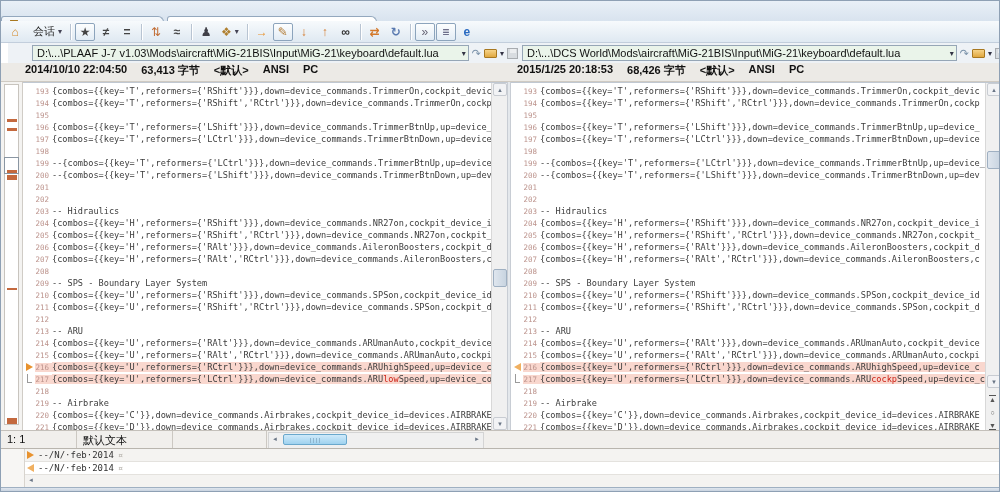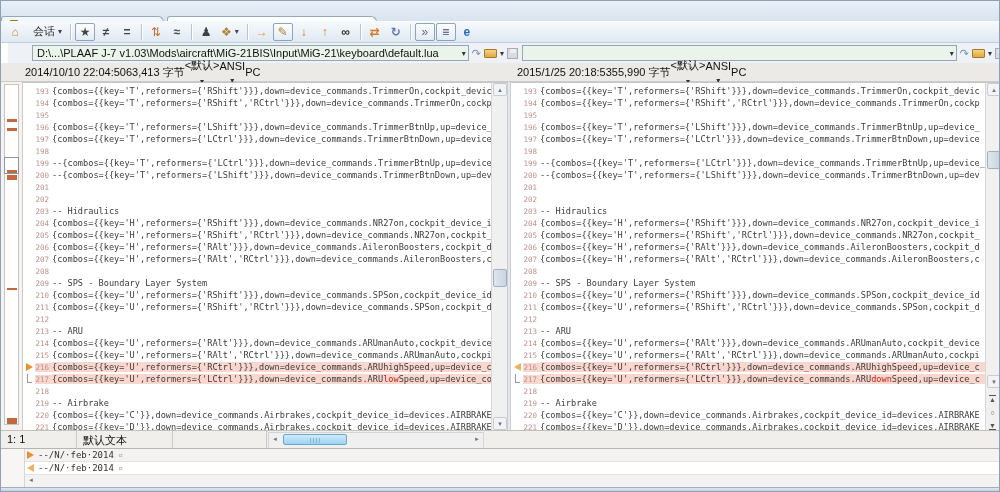--- a/index.html
+++ b/index.html
@@ -43,21 +43,21 @@
   .pathcombo{flex:1;height:16px;background:#eaf4ea;border:1px solid #96a6b6;display:flex;align-items:center;
     padding:0 2px 0 4px;white-space:nowrap;overflow:hidden;font-size:11px;color:#111;}
   .pathcombo .caret{margin-left:auto;font-size:8px;color:#334;padding-left:4px;}
   .mini-ic{font-size:11px;color:#7a92aa;}
   .folder-sm{width:13px;height:9px;background:linear-gradient(#f6d388,#e0a840);border:1px solid #a87820;border-radius:1px;position:relative;}
   .disk-sm{width:11px;height:11px;background:#d8dce0;border:1px solid #a8acb0;position:relative;}
   .disk-sm:before{content:"";position:absolute;left:2px;top:0;width:6px;height:4px;background:#eceef0;}
   
   .inforow{position:absolute;left:0;top:62px;width:1000px;height:19px;background:#eceae6;
     border-bottom:1px solid #cfcac2;display:flex;font-size:11px;color:#111;}
-  .info-half{display:flex;align-items:center;}
+  .info-half{display:flex;align-items:flex-start;gap:14px;font-weight:bold;}
   .info-half.l{width:512px;padding-left:24px;}
   .info-half.r{width:488px;padding-left:4px;}
   .drop{display:inline-flex;align-items:center;gap:4px;flex-direction:column;}
   .drop .caret{font-size:8px;color:#333;}
   
   .main{position:absolute;left:0;top:81px;width:1000px;height:348px;display:flex;}
   .diffmap{width:22px;height:100%;background:#f4f3f1;border-right:1px solid #d0ccc6;position:relative;}
   .diffmap .inner{position:absolute;left:3px;top:2px;width:15px;height:341px;background:#fff;border:1px solid #c8c4be;}
   .dm-mark{position:absolute;left:2px;width:10px;background:#c4693e;}
   .dm-view{position:absolute;left:-1px;width:15px;border:1px solid #8a96a2;background:transparent;}
@@ -209,20 +209,21 @@
         <span>D:\...\PLAAF J-7 v1.03\Mods\aircraft\MiG-21BIS\Input\MiG-21\keyboard\default.lua</span>
         <span class="caret">▾</span>
       </div>
       <span class="mini-ic">↷</span>
       <span class="folder-sm"></span>
       <span class="mini-ic" style="font-size:8px;color:#334;">▾</span>
       <span class="disk-sm"></span>
     </div>
     <div class="path-half r">
       <div class="pathcombo">
+        <span>D:\...\DCS World\Mods\aircraft\MiG-21BIS\Input\MiG-21\keyboard\default.lua</span>
         <span class="caret">▾</span>
       </div>
       <span class="mini-ic">↷</span>
       <span class="folder-sm"></span>
       <span class="mini-ic" style="font-size:8px;color:#334;">▾</span>
       <span class="disk-sm"></span>
     </div>
   </div>
 
   <div class="inforow">
@@ -234,21 +235,21 @@
           <span class="caret">▾</span>
         </span>
       <span class="drop">
           <span>ANSI</span>
           <span class="caret">▾</span>
         </span>
       <span>PC</span>
     </div>
     <div class="info-half r">
       <span>2015/1/25 20:18:53</span>
-      <span>55,990 字节</span>
+      <span>68,426 字节</span>
       <span class="drop">
           <span>&lt;默认&gt;</span>
           <span class="caret">▾</span>
         </span>
       <span class="drop">
           <span>ANSI</span>
           <span class="caret">▾</span>
         </span>
       <span>PC</span>
     </div>
@@ -327,21 +328,21 @@
           <div class="cl"><span class="mk"></span><span class="ln">207</span><span class="tx">{combos={{key='H',reformers={'RAlt','RCtrl'}}},down=device_commands.AileronBoosters,c</span></div>
           <div class="cl"><span class="mk"></span><span class="ln">208</span><span class="tx"></span></div>
           <div class="cl"><span class="mk"></span><span class="ln">209</span><span class="tx">-- SPS - Boundary Layer System</span></div>
           <div class="cl"><span class="mk"></span><span class="ln">210</span><span class="tx">{combos={{key='U',reformers={'RShift'}}},down=device_commands.SPSon,cockpit_device_id</span></div>
           <div class="cl"><span class="mk"></span><span class="ln">211</span><span class="tx">{combos={{key='U',reformers={'RShift','RCtrl'}}},down=device_commands.SPSon,cockpit_d</span></div>
           <div class="cl"><span class="mk"></span><span class="ln">212</span><span class="tx"></span></div>
           <div class="cl"><span class="mk"></span><span class="ln">213</span><span class="tx">-- ARU</span></div>
           <div class="cl"><span class="mk"></span><span class="ln">214</span><span class="tx">{combos={{key='U',reformers={'RAlt'}}},down=device_commands.ARUmanAuto,cockpit_device</span></div>
           <div class="cl"><span class="mk"></span><span class="ln">215</span><span class="tx">{combos={{key='U',reformers={'RAlt','RCtrl'}}},down=device_commands.ARUmanAuto,cockpi</span></div>
           <div class="cl hl"><span class="mk"><span class="arr-l"></span></span><span class="ln">216</span><span class="tx">{combos={{key='U',reformers={'RCtrl'}}},down=device_commands.ARUhighSpeed,up=device_c</span></div>
-          <div class="cl hl"><span class="mk"><span class="bracket"></span></span><span class="ln">217</span><span class="tx">{combos={{key='U',reformers={'LCtrl'}}},down=device_commands.ARU<span class="red">down</span>Speed,up=device_c</span></div>
+          <div class="cl hl"><span class="mk"><span class="bracket"></span></span><span class="ln">217</span><span class="tx">{combos={{key='U',reformers={'LCtrl'}}},down=device_commands.ARU<span class="red">cockp</span>Speed,up=device_c</span></div>
           <div class="cl"><span class="mk"></span><span class="ln">218</span><span class="tx"></span></div>
           <div class="cl"><span class="mk"></span><span class="ln">219</span><span class="tx">-- Airbrake</span></div>
           <div class="cl"><span class="mk"></span><span class="ln">220</span><span class="tx">{combos={{key='C'}},down=device_commands.Airbrakes,cockpit_device_id=devices.AIRBRAKE</span></div>
           <div class="cl"><span class="mk"></span><span class="ln">221</span><span class="tx">{combos={{key='D'}},down=device_commands.Airbrakes,cockpit_device_id=devices.AIRBRAKE</span></div>
         </div>
       <div class="vscroll">
         <div class="vbtn" style="top:0;">▲</div>
         <div class="vthumb" style="top:68px;height:18px;"></div>
         <div class="vbtn" style="top:292px;">▼</div>
         <div class="sideicons" style="top:312px;">

